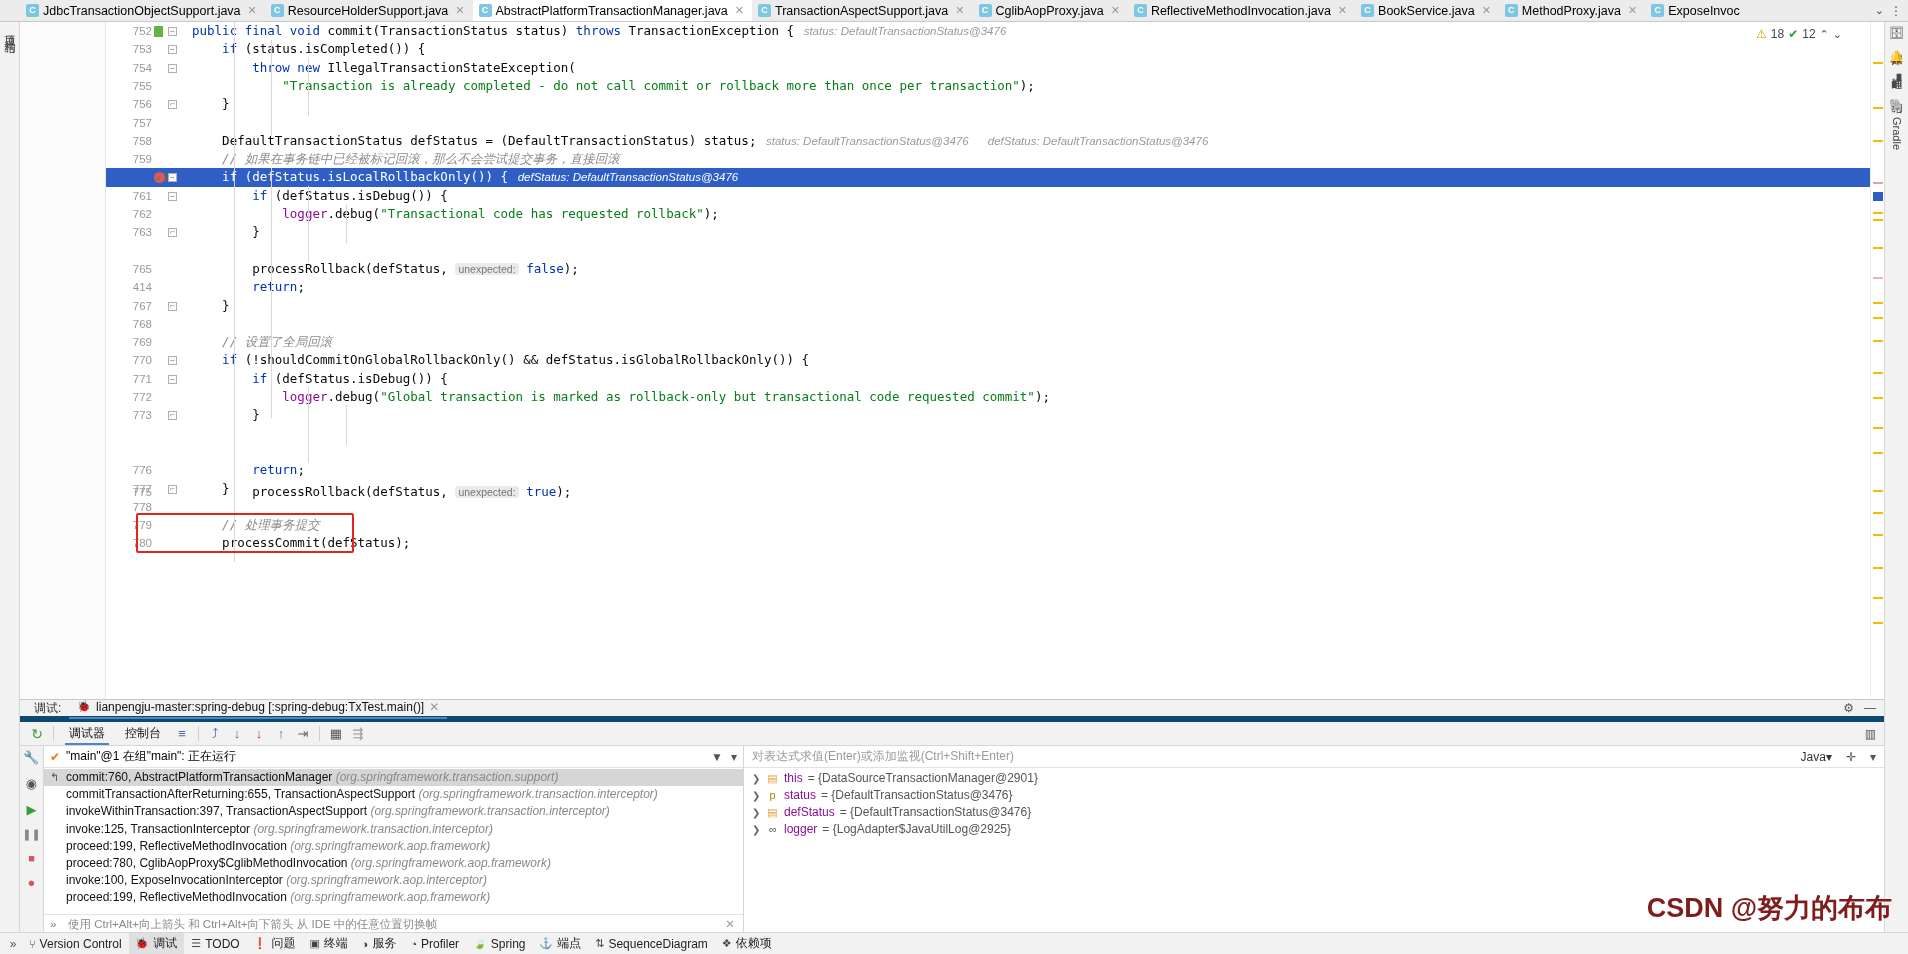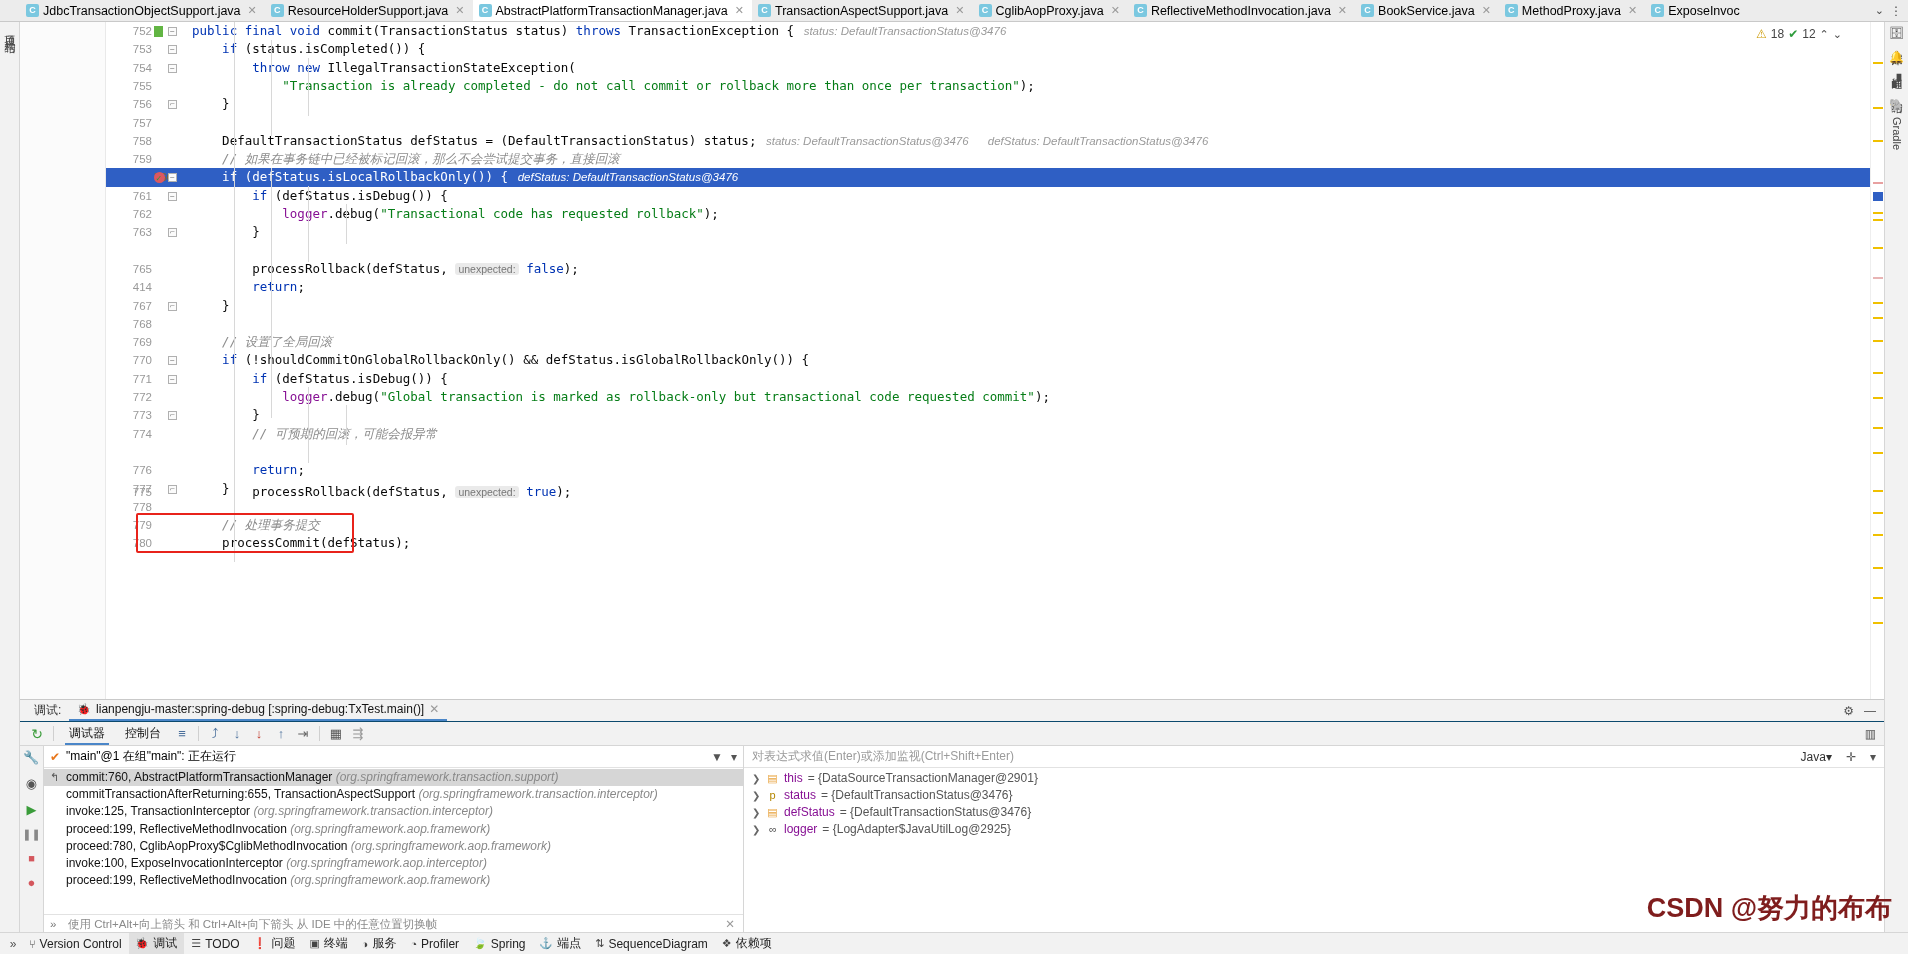--- a/index.html
+++ b/index.html
@@ -128,21 +128,21 @@
     position: absolute; right: 40px; top: 4px; display: flex; align-items: center;
     gap: 4px; font-size: 12px; color: #444; background: #ffffff; padding: 1px 2px;
   }
   .inspect-badge .w { color: #cc9900; }
   .inspect-badge .g { color: #2e9c3c; }
 
   
   .debug-panel { flex: 0 0 auto; background: #ffffff; border-top: 1px solid #c9c9c9; }
   .debug-titlebar {
     height: 22px; display: flex; align-items: center; gap: 8px; padding-left: 14px;
-    background: #f2f2f2; border-bottom: 1px solid #0c4a6e; font-size: 12px;
+    background: #f2f2f2; border-bottom: 6px solid #0c4a6e; font-size: 12px;
   }
   .debug-titlebar .label { color: #333; }
   .run-tab {
     display: flex; align-items: center; gap: 5px; padding: 2px 8px 3px 8px;
     border-bottom: 2px solid #4a86c8; color: #111; font-size: 12px;
   }
   .bug-ico { color: #3a7d3a; font-size: 11px; }
   .dt-right { margin-left: auto; display: flex; gap: 10px; padding-right: 8px; color: #555; }
 
   .debug-toolbar {
@@ -310,21 +310,20 @@
             <div class="line" style="top: 201.3px; position: absolute; left: 0px; right: 0px;"><span class="ln">763</span><span class="fold">⌐</span><span class="code"><span class="pln">        }</span></span></div>
             <div class="line" style="top: 237.9px; position: absolute; left: 0px; right: 0px;"><span class="ln">765</span><span class="code"><span class="pln">        processRollback(defStatus, </span><span class="param-chip">unexpected:</span><span class="pln"> </span><span class="kw">false</span><span class="pln">);</span></span></div>
             <div class="line" style="top: 256.2px; position: absolute; left: 0px; right: 0px;"><span class="ln">414</span><span class="code"><span class="pln">        </span><span class="kw">return</span><span class="pln">;</span></span></div>
             <div class="line" style="top: 274.5px; position: absolute; left: 0px; right: 0px;"><span class="ln">767</span><span class="fold">⌐</span><span class="code"><span class="pln">    }</span></span></div>
             <div class="line" style="top: 292.8px; position: absolute; left: 0px; right: 0px;"><span class="ln">768</span><span class="code"></span></div>
             <div class="line" style="top: 311.1px; position: absolute; left: 0px; right: 0px;"><span class="ln">769</span><span class="code"><span class="cmt">    // 设置了全局回滚</span></span></div>
             <div class="line" style="top: 329.4px; position: absolute; left: 0px; right: 0px;"><span class="ln">770</span><span class="fold">−</span><span class="code"><span class="pln">    </span><span class="kw">if </span><span class="pln">(!shouldCommitOnGlobalRollbackOnly() &amp;&amp; defStatus.isGlobalRollbackOnly()) {</span></span></div>
             <div class="line" style="top: 347.7px; position: absolute; left: 0px; right: 0px;"><span class="ln">771</span><span class="fold">−</span><span class="code"><span class="pln">        </span><span class="kw">if </span><span class="pln">(defStatus.isDebug()) {</span></span></div>
             <div class="line" style="top: 366px; position: absolute; left: 0px; right: 0px;"><span class="ln">772</span><span class="code"><span class="pln">            </span><span class="fld">logger</span><span class="pln">.debug(</span><span class="str">"Global transaction is marked as rollback-only but transactional code requested commit"</span><span class="pln">);</span></span></div>
             <div class="line" style="top: 384.3px; position: absolute; left: 0px; right: 0px;"><span class="ln">773</span><span class="fold">⌐</span><span class="code"><span class="pln">        }</span></span></div>
-            <div class="line" style="top: 402.6px; position: absolute; left: 0px; right: 0px;"><span class="ln">774</span><span class="code"><span class="cmt">        // 可预期的回滚，可能会报异常</span></span></div>
             <div class="line" style="top: 420.9px; position: absolute; left: 0px; right: 0px; margin-top: 40px;"><span class="ln">775</span><span class="code"><span class="pln">        processRollback(defStatus, </span><span class="param-chip">unexpected:</span><span class="pln"> </span><span class="kw">true</span><span class="pln">);</span></span></div>
             <div class="line" style="top: 439.2px; position: absolute; left: 0px; right: 0px;"><span class="ln">776</span><span class="code"><span class="pln">        </span><span class="kw">return</span><span class="pln">;</span></span></div>
             <div class="line" style="top: 457.5px; position: absolute; left: 0px; right: 0px;"><span class="ln">777</span><span class="fold">⌐</span><span class="code"><span class="pln">    }</span></span></div>
             <div class="line" style="top: 475.8px; position: absolute; left: 0px; right: 0px;"><span class="ln">778</span><span class="code"></span></div>
             <div class="line" style="top: 494.1px; position: absolute; left: 0px; right: 0px;"><span class="ln">779</span><span class="code"><span class="cmt">    // 处理事务提交</span></span></div>
             <div class="line" style="top: 512.4px; position: absolute; left: 0px; right: 0px;"><span class="ln">780</span><span class="code"><span class="pln">    processCommit(defStatus);</span></span></div>
             <div class="indent-guide" style="left: 128px; top: 0px; height: 540px;"></div>
             <div class="indent-guide" style="left: 165px; top: 18px; height: 96px;"></div>
             <div class="indent-guide" style="left: 202px; top: 36px; height: 58px;"></div>
             <div class="indent-guide" style="left: 165px; top: 146px; height: 250px;"></div>
@@ -418,20 +417,21 @@
               <span class="chk">✔</span>
               <span>"main"@1 在组"main": 正在运行</span>
               <span class="right">
                 <span>▼</span>
                 <span>▾</span>
               </span>
             </div>
             <div class="frames-list" id="frames-host">
                 <div class="frame-row sel"><span class="ret-ico">↰</span><span>commit:760, AbstractPlatformTransactionManager </span><span class="pkg">(org.springframework.transaction.support)</span></div>
                 <div class="frame-row"><span>commitTransactionAfterReturning:655, TransactionAspectSupport </span><span class="pkg">(org.springframework.transaction.interceptor)</span></div>
+                <div class="frame-row"><span>invokeWithinTransaction:397, TransactionAspectSupport </span><span class="pkg">(org.springframework.transaction.interceptor)</span></div>
                 <div class="frame-row"><span>invoke:125, TransactionInterceptor </span><span class="pkg">(org.springframework.transaction.interceptor)</span></div>
                 <div class="frame-row"><span>proceed:199, ReflectiveMethodInvocation </span><span class="pkg">(org.springframework.aop.framework)</span></div>
                 <div class="frame-row"><span>proceed:780, CglibAopProxy$CglibMethodInvocation </span><span class="pkg">(org.springframework.aop.framework)</span></div>
                 <div class="frame-row"><span>invoke:100, ExposeInvocationInterceptor </span><span class="pkg">(org.springframework.aop.interceptor)</span></div>
                 <div class="frame-row"><span>proceed:199, ReflectiveMethodInvocation </span><span class="pkg">(org.springframework.aop.framework)</span></div>
               </div>
             <div class="frames-hint">
               <span class="gt">»</span>
               <span>使用 Ctrl+Alt+向上箭头 和 Ctrl+Alt+向下箭头 从 IDE 中的任意位置切换帧</span>
               <span class="x">✕</span>

